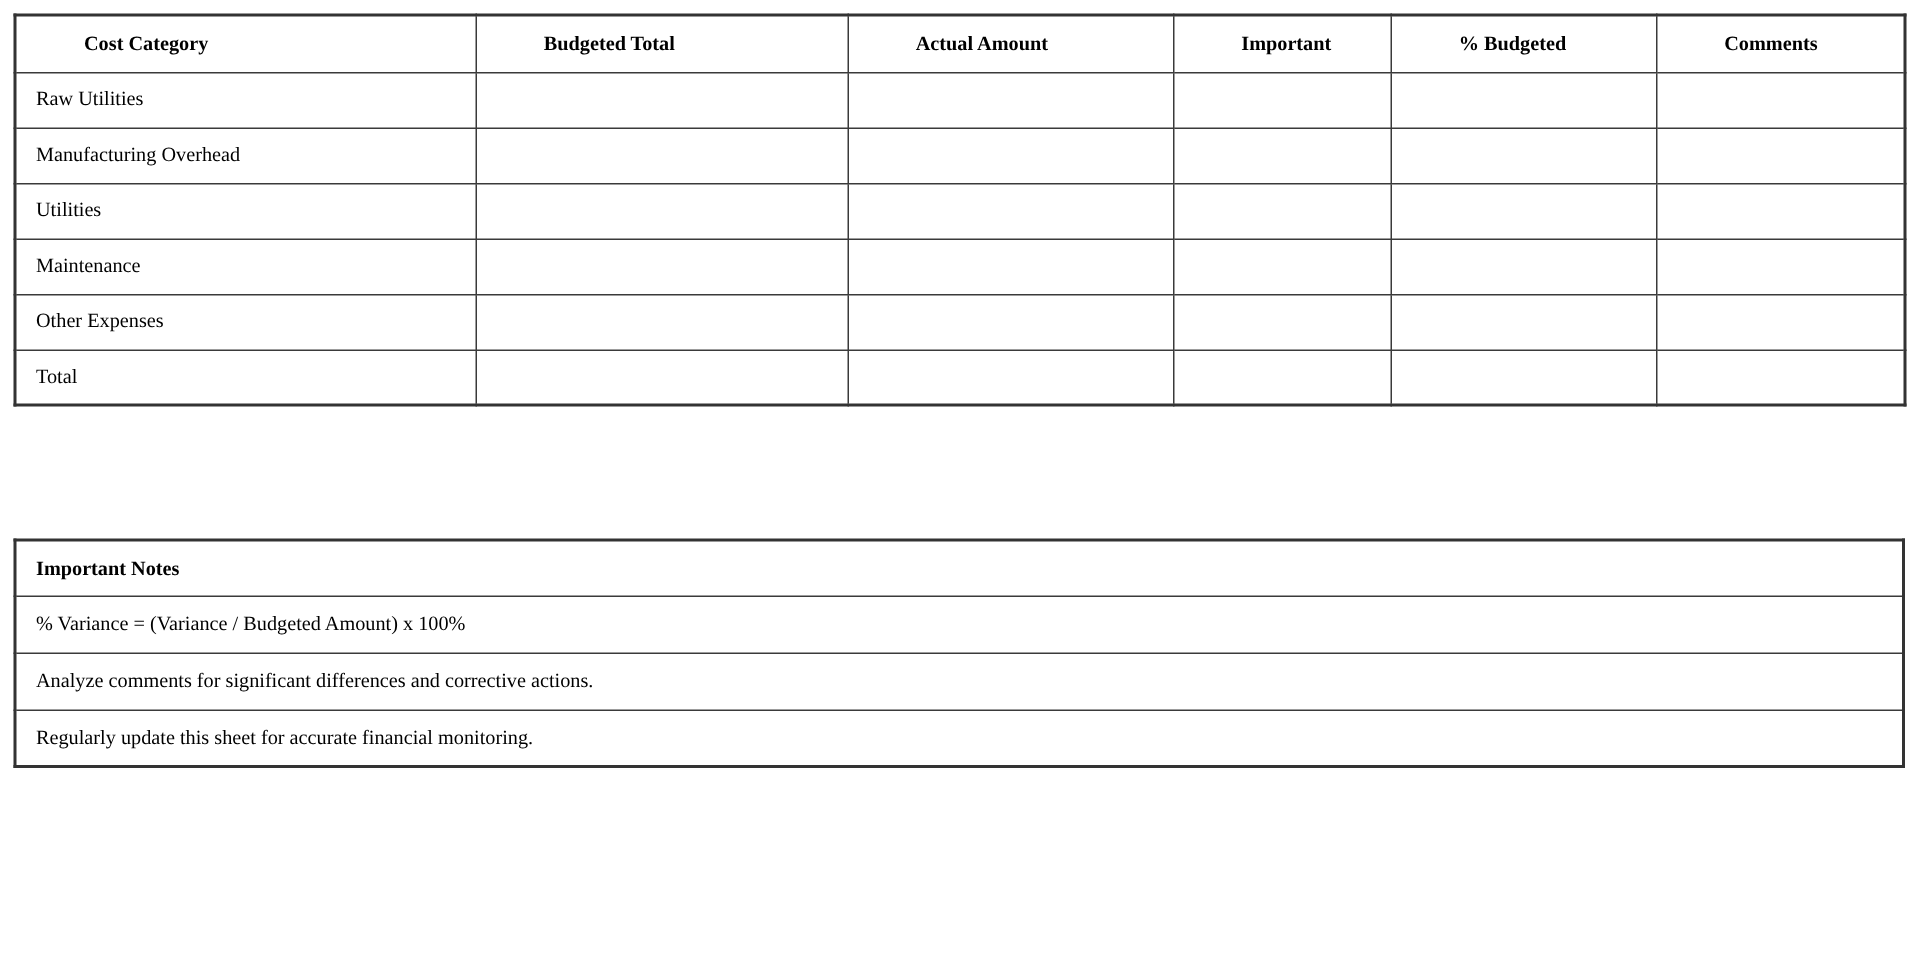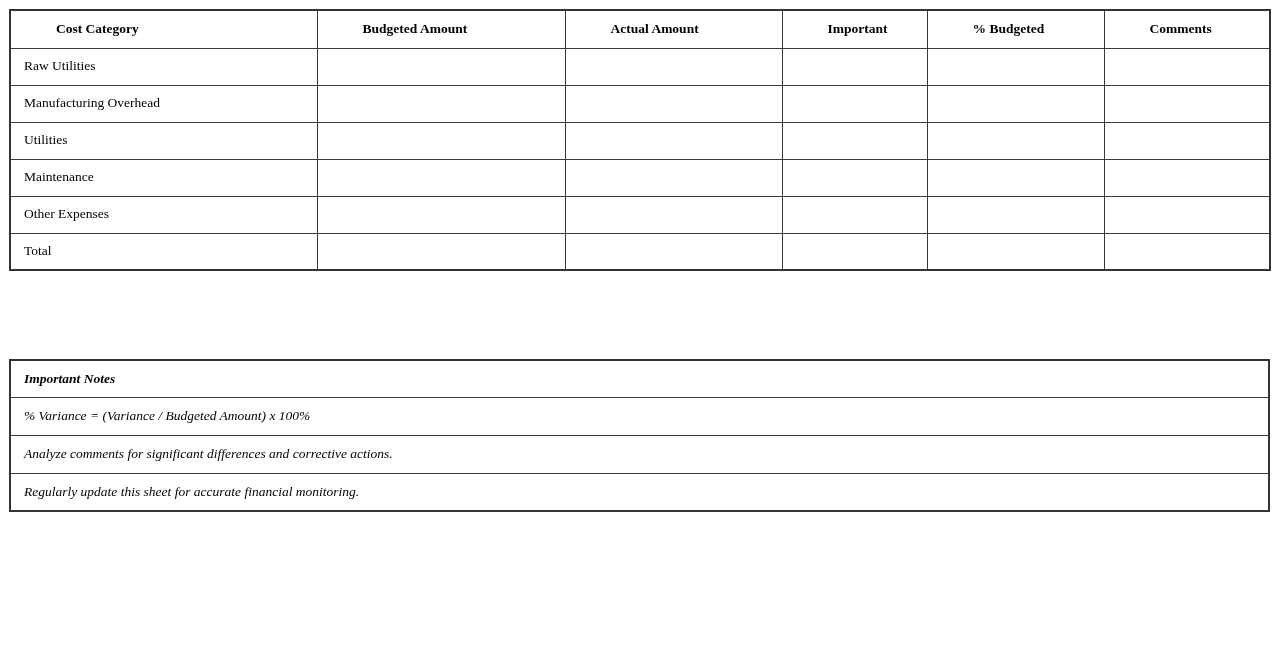--- a/index.html
+++ b/index.html
@@ -98,21 +98,20 @@
     height: 38px;
     vertical-align: middle;
     text-align: left;
     font-size: 13.5px;
     line-height: 1.2;
     color: #000000;
     box-sizing: border-box;
     overflow: hidden;
     white-space: nowrap;
     font-weight: normal;
-    font-style: italic;
   }
 
   table.notes th {
     font-weight: bold;
     height: 37px;
   }
 </style>
 </head>
 <body>
 
@@ -124,21 +123,21 @@
         <col class="c-cost">
           <col class="c-budget">
           <col class="c-actual">
         <col class="c-variance">
           <col class="c-pctvar">
           <col class="c-comments">
       </colgroup>
       <thead>
         <tr>
           <th>Cost Category</th>
-          <th>Budgeted Amount</th>
+          <th>Budgeted Total</th>
           <th>Actual Amount</th>
           <th>Important</th>
           <th>% Budgeted</th>
           <th>Comments</th>
         </tr>
       </thead>
       <tbody>
         <tr>
           <td>Raw Utilities</td>
           <td></td>

